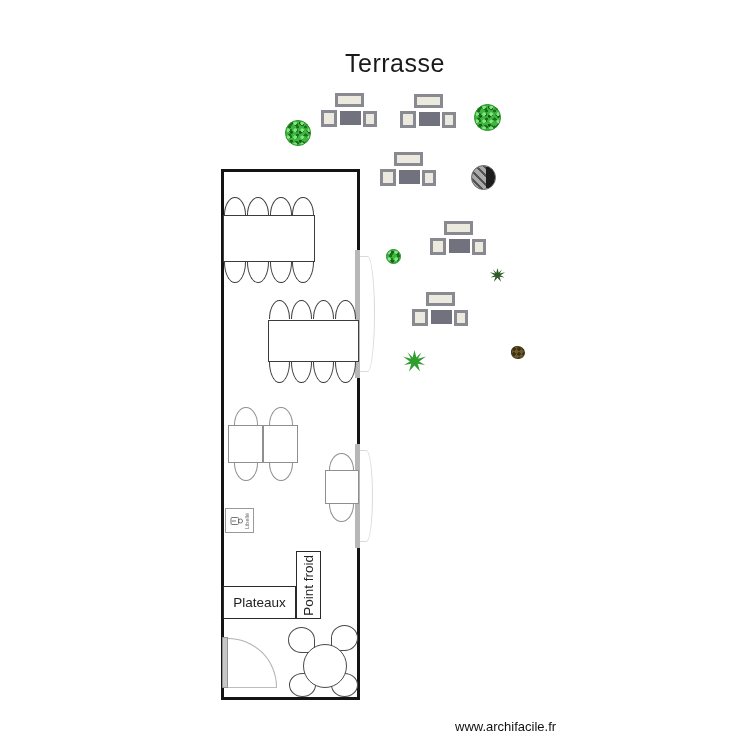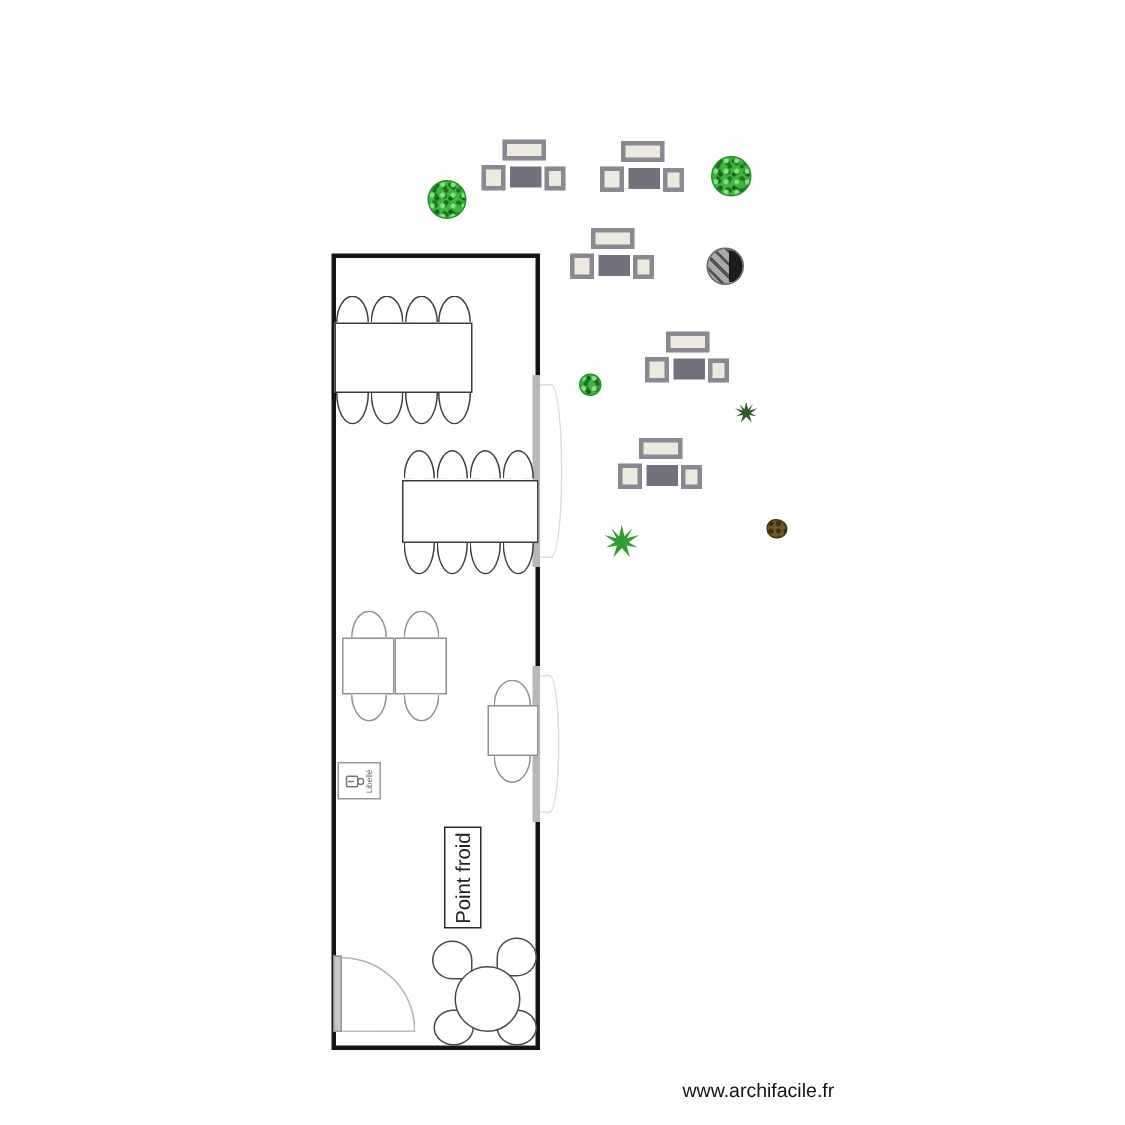--- a/index.html
+++ b/index.html
@@ -65,20 +65,21 @@
   .fixture{display:flex;align-items:center;justify-content:center;gap:1px;background:#fff;
     border:1px solid #999;font-size:5.5px;color:#666;z-index:4;}
 
   .footer{font-size:13px;color:#111;}
 </style>
 </head>
 <body>
 
 <div class="canvas">
 
+  <div class="abs title" style="left:275px;top:49px;width:240px;">Terrasse</div>
 
   <div class="abs room" style="left:221px;top:169px;width:139px;height:531px;"></div>
 
   <div class="abs window-band" style="left:355px;top:250px;width:5px;height:128px;"></div>
   <div class="abs warc" style="left:360px;top:256px;width:15px;height:116px;"></div>
   <div class="abs window-band" style="left:355px;top:444px;width:5px;height:104px;"></div>
   <div class="abs warc" style="left:360px;top:450px;width:13px;height:92px;"></div>
 
   <div class="abs" style="left:221px;top:636px;width:58px;height:54px;">
     <div class="abs door-leaf" style="left:1px;top:1px;width:6px;height:51px;"></div>
@@ -127,20 +128,23 @@
 
   <div class="abs fixture" style="left:225px;top:508px;width:29px;height:25px;">
     <svg width="13" height="12" viewBox="0 0 13 12">
       <rect x="1" y="2.5" width="7.5" height="7" rx="1" fill="none" stroke="#777" stroke-width="1"></rect>
       <circle cx="10.5" cy="6" r="2" fill="none" stroke="#777" stroke-width="1"></circle>
       <path d="M2 6h4" stroke="#777" stroke-width="1"></path>
     </svg>
     <span class="vtext">Libellé</span>
   </div>
 
+  <div class="abs station" style="left:223px;top:586px;width:73px;height:33px;">
+    <span>Plateaux</span>
+  </div>
   <div class="abs station" style="left:296px;top:551px;width:25px;height:68px;">
     <span class="vtext">Point froid</span>
   </div>
 
   <div class="abs" style="left:281px;top:620px;width:80px;height:80px;">
     <div class="abs fan" style="left:7px;top:7px;width:27px;height:26px;border-radius:50% 50% 12% 50%;"></div>
     <div class="abs fan" style="left:50px;top:5px;width:27px;height:26px;border-radius:50% 50% 50% 12%;"></div>
     <div class="abs fan" style="left:8px;top:53px;width:27px;height:24px;border-radius:50% 12% 50% 50%;"></div>
     <div class="abs fan" style="left:50px;top:53px;width:27px;height:24px;border-radius:12% 50% 50% 50%;"></div>
     <div class="abs round-table" style="left:22px;top:24px;width:44px;height:44px;"></div>

